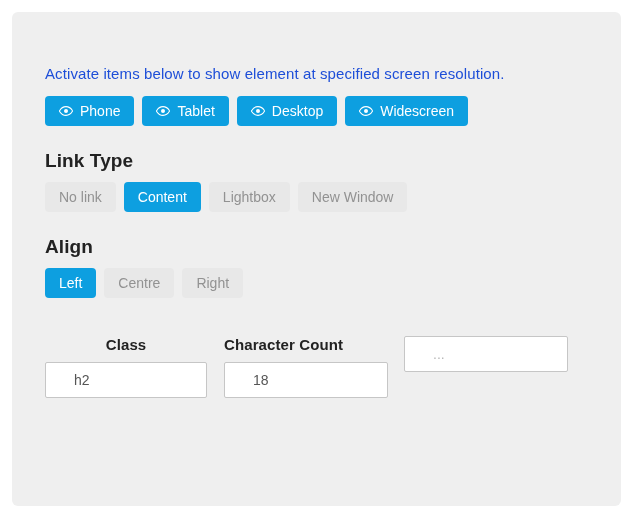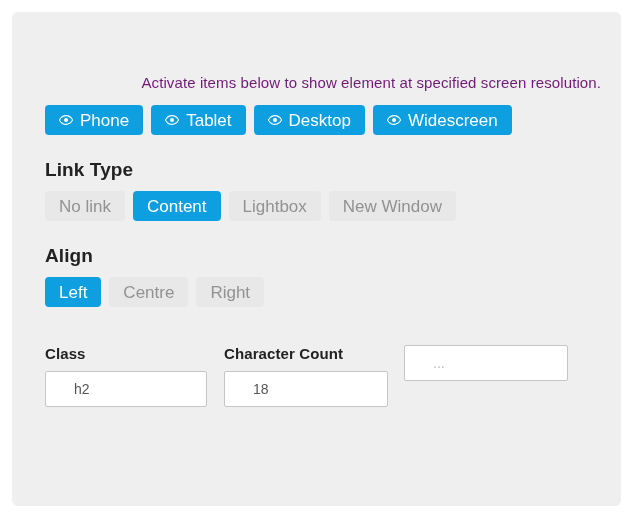--- a/index.html
+++ b/index.html
@@ -31,24 +31,23 @@
     position: absolute;
     left: 33px;
     top: 45px;
     right: 20px;
   }
 
   
   .intro-text {
     font-size: 15px;
     line-height: 20px;
-    color: #701a75;
-    margin: 16px 0 12px 0;
+    color: #1d4ed8;
+    margin: 7px 0 12px 0;
     letter-spacing: 0.1px;
-    text-align: right;
   }
 
   
   .btn-row {
     display: flex;
     flex-direction: row;
     align-items: flex-start;
     gap: 8px;
     flex-wrap: wrap;
   }
@@ -56,21 +55,21 @@
   .btn {
     display: inline-flex;
     align-items: center;
     justify-content: center;
     gap: 7px;
     height: 30px;
     padding: 0 14px;
     border: none;
     border-radius: 4px;
     font-family: "Liberation Sans", sans-serif;
-    font-size: 17px;
+    font-size: 14px;
     line-height: 1;
     cursor: pointer;
     box-sizing: border-box;
     white-space: nowrap;
   }
 
   .btn-active {
     background: #0d9fe0;
     color: #ffffff;
   }
@@ -107,21 +106,21 @@
     display: flex;
     flex-direction: row;
     align-items: flex-start;
     margin-top: 38px;
   }
   .field {
     display: flex;
     flex-direction: column;
     box-sizing: border-box;
   }
-  .field-class   { width: 162px; margin-right: 17px; }
+  .field-class   { width: 162px; margin-right: 17px; align-items: center; }
   .field-count   { width: 164px; margin-right: 16px; }
   .field-suffix  { width: 164px; }
 
   .field-label {
     font-size: 15px;
     font-weight: bold;
     color: #222222;
     margin-bottom: 9px;
     letter-spacing: 0.1px;
   }

